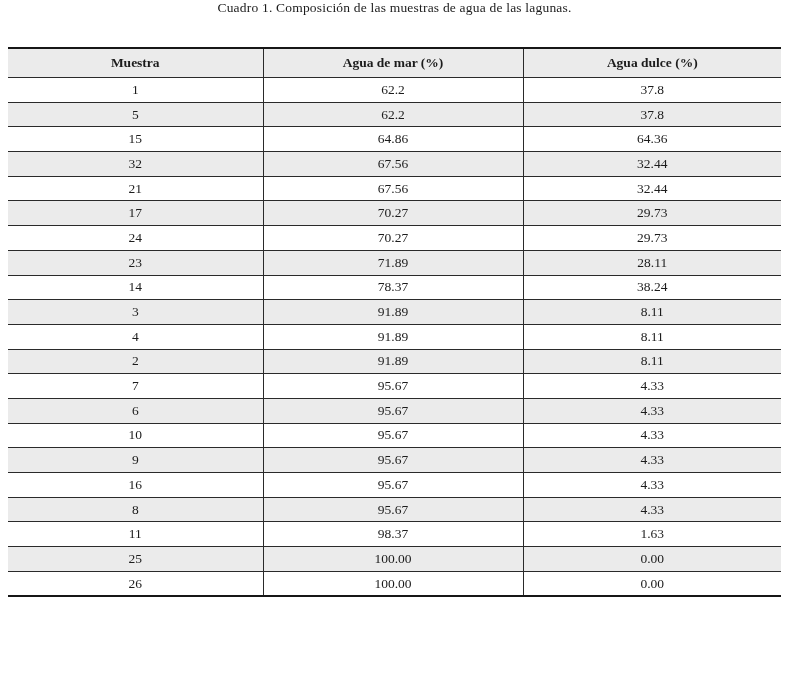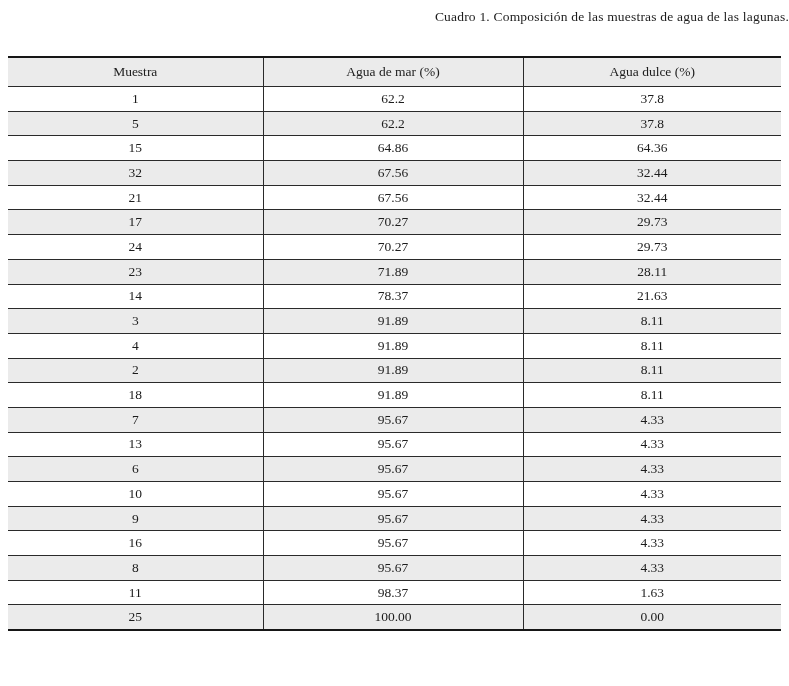--- a/index.html
+++ b/index.html
@@ -7,35 +7,35 @@
     --rule:#2a2a2a;
     --rule-heavy:#161616;
     --ink:#1c1c1c;
   }
   html,body{margin:0;padding:0;}
   body{
     width:789px;height:686px;background:#ffffff;overflow:hidden;
     font-family:"Liberation Serif","DejaVu Serif",serif;color:var(--ink);
   }
   .caption{
-    text-align:right;font-size:13.5px;padding-top:9px;letter-spacing:.2px;
+    text-align:center;font-size:13.5px;letter-spacing:.2px;
   }
   table.comp{
     border-collapse:collapse;table-layout:fixed;width:773px;
     margin:31px 0 0 8px;
     border-top:2px solid var(--rule-heavy);
     border-bottom:2px solid var(--rule-heavy);
   }
   col.c1{width:255px;} col.c2{width:260px;} col.c3{width:258px;}
   th,td{
     text-align:center;vertical-align:middle;padding:0;
     font-size:13.5px;border-bottom:1px solid var(--rule);
   }
   th+th,td+td{border-left:1px solid var(--rule);margin-top:8px;}
-  thead th{background:var(--stripe);font-weight:normal;height:28px;}
+  thead th{background:var(--stripe);font-weight:bold;height:28px;}
   tbody td{height:23.7px;font-weight:normal;}
   tbody tr:nth-child(even){background:var(--stripe);}
 </style>
 </head>
 <body>
 
 <div class="page">
   <div class="caption">Cuadro 1. Composición de las muestras de agua de las lagunas.</div>
 
   <table class="comp">
@@ -88,49 +88,39 @@
           <td>29.73</td>
         </tr>
         <tr>
           <td>23</td>
           <td>71.89</td>
           <td>28.11</td>
         </tr>
         <tr>
           <td>14</td>
           <td>78.37</td>
-          <td>21.63</td>
+          <td>38.24</td>
         </tr>
         <tr>
           <td>3</td>
           <td>91.89</td>
           <td>8.11</td>
         </tr>
         <tr>
           <td>4</td>
           <td>91.89</td>
           <td>8.11</td>
         </tr>
         <tr>
           <td>2</td>
           <td>91.89</td>
           <td>8.11</td>
         </tr>
         <tr>
-          <td>18</td>
-          <td>91.89</td>
-          <td>8.11</td>
-        </tr>
-        <tr>
           <td>7</td>
-          <td>95.67</td>
-          <td>4.33</td>
-        </tr>
-        <tr>
-          <td>13</td>
           <td>95.67</td>
           <td>4.33</td>
         </tr>
         <tr>
           <td>6</td>
           <td>95.67</td>
           <td>4.33</td>
         </tr>
         <tr>
           <td>10</td>
@@ -155,15 +145,20 @@
         <tr>
           <td>11</td>
           <td>98.37</td>
           <td>1.63</td>
         </tr>
         <tr>
           <td>25</td>
           <td>100.00</td>
           <td>0.00</td>
         </tr>
+        <tr>
+          <td>26</td>
+          <td>100.00</td>
+          <td>0.00</td>
+        </tr>
       </tbody>
   </table>
 </div>
 
 </body></html>

